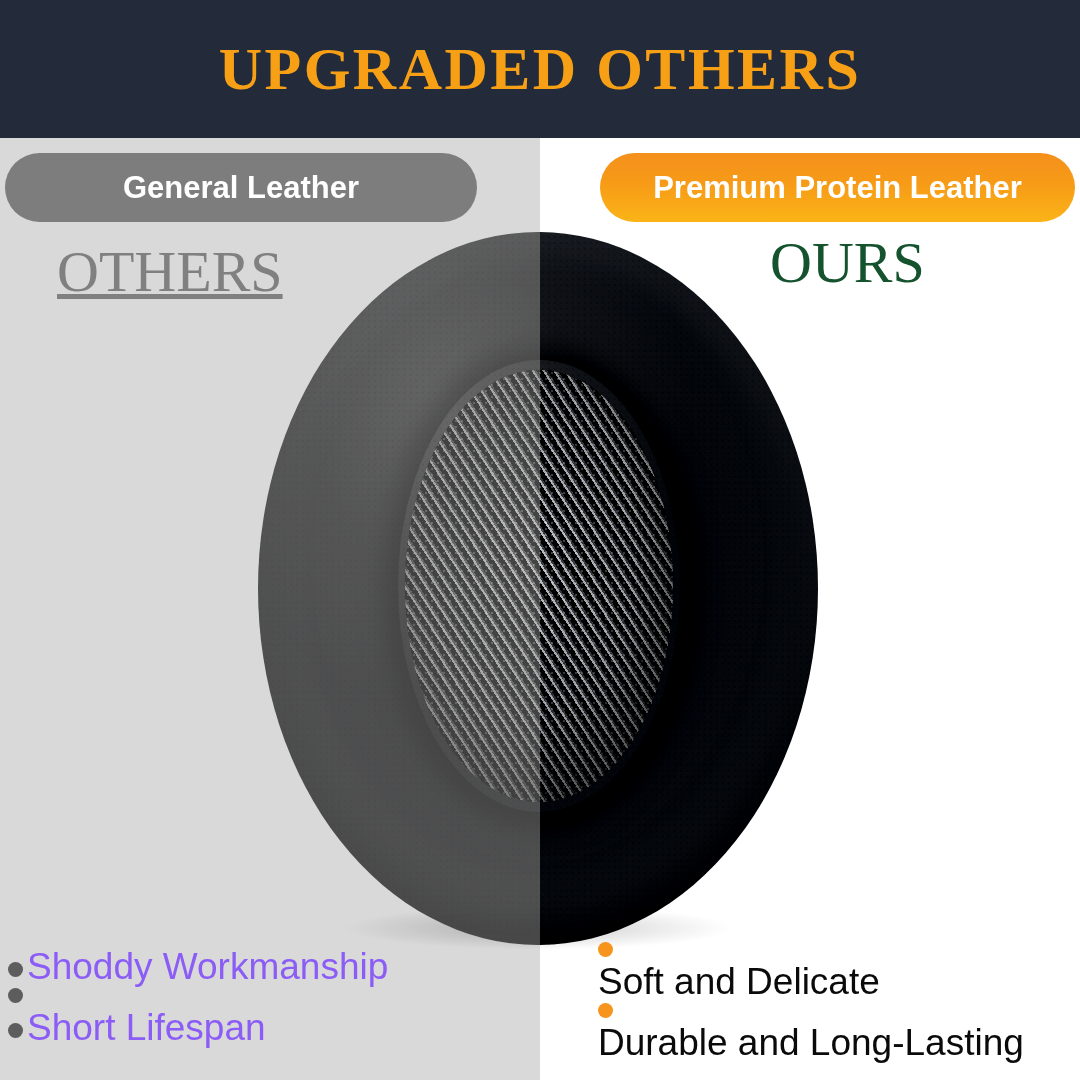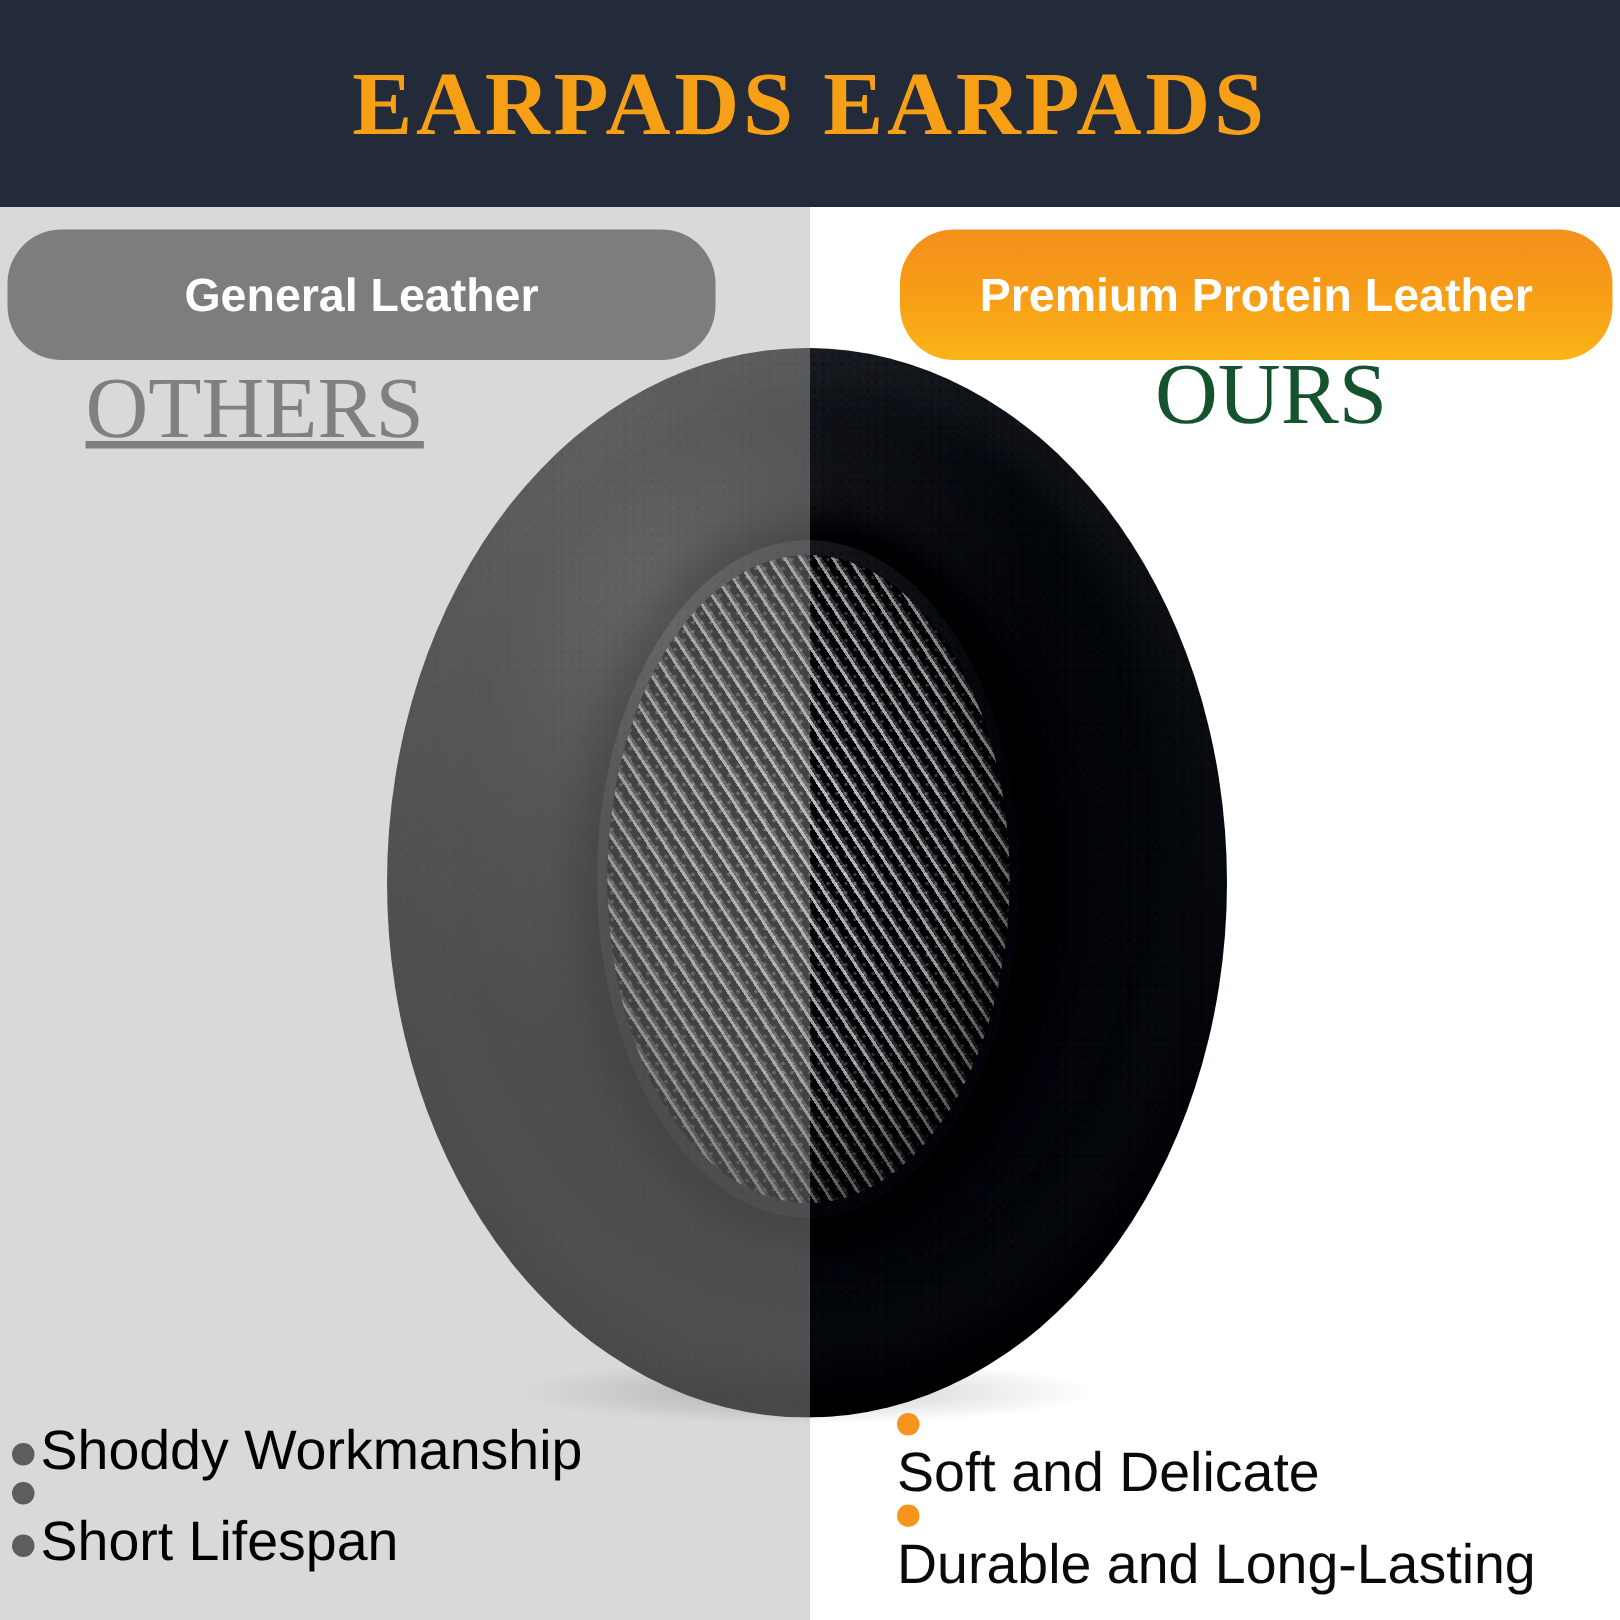--- a/index.html
+++ b/index.html
@@ -164,21 +164,21 @@
     position: absolute;
     left: 268px; top: 760px;
     width: 540px; height: 60px;
     border-radius: 50%;
     background: radial-gradient(ellipse 50% 50% at 50% 50%, rgba(0,0,0,0.20) 0%, rgba(0,0,0,0) 72%);
   }
 
   
   .pill {
     position: absolute;
-    height: 87px;
+    height: 69px;
     border-radius: 36px;
     display: flex;
     align-items: center;
     justify-content: center;
     color: #ffffff;
     font-size: 31px;
     font-weight: bold;
     white-space: nowrap;
   }
   .pill-left {
@@ -235,37 +235,37 @@
     border-radius: 50%;
     flex: 0 0 auto;
     margin-right: 4px;
     position: relative;
     top: -2px;
   }
   .list-left {
     left: 8px;
     top: 944px;
   }
-  .list-left li { color: #000000; }
+  .list-left li { color: #8b5cf6; }
   .list-left .dot { background: #5d5d5d; }
 
   .list-right {
     left: 598px;
     top: 944px;
   }
   .list-right li { color: #0a0a0a; flex-direction: column; }
   .list-right .dot { background: #f7941d; }
 </style>
 </head>
 <body>
 
 <div id="page">
 
   <div class="header-bar">
-    <div class="header-title">EARPADS EARPADS</div>
+    <div class="header-title">UPGRADED OTHERS</div>
   </div>
 
   <div class="body-area">
 
     <div class="bg-left"></div>
     <div class="bg-right"></div>
 
     <div class="earpad-stage">
       <div class="pad-shadow"></div>
 

